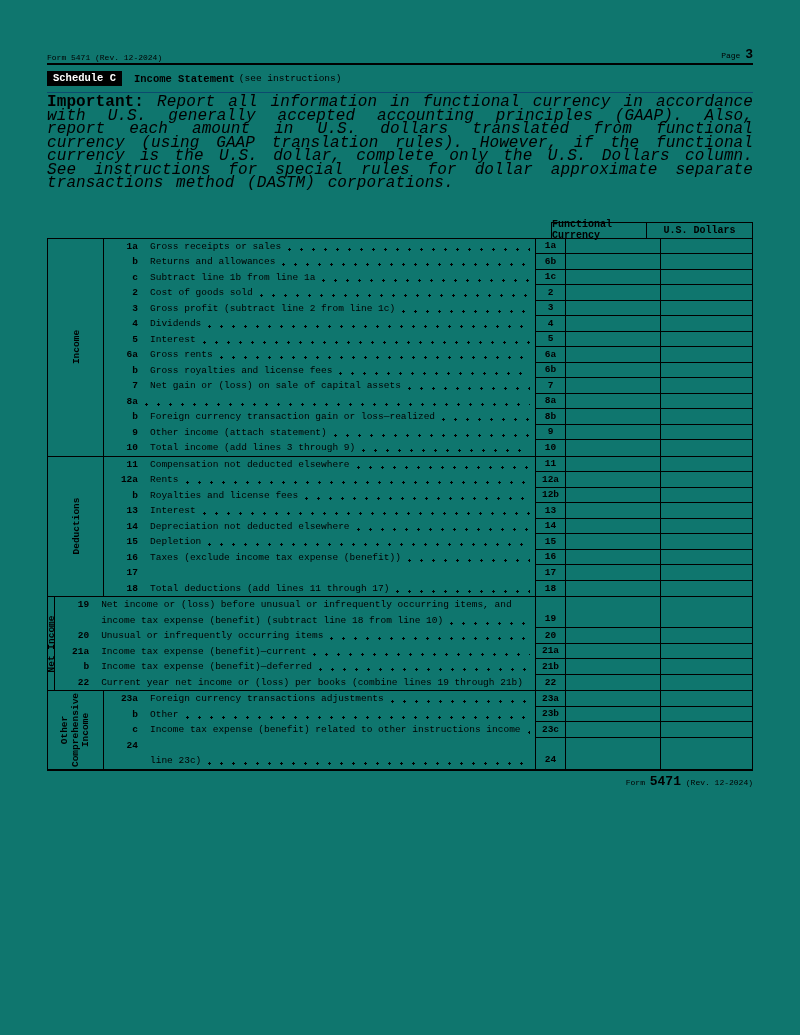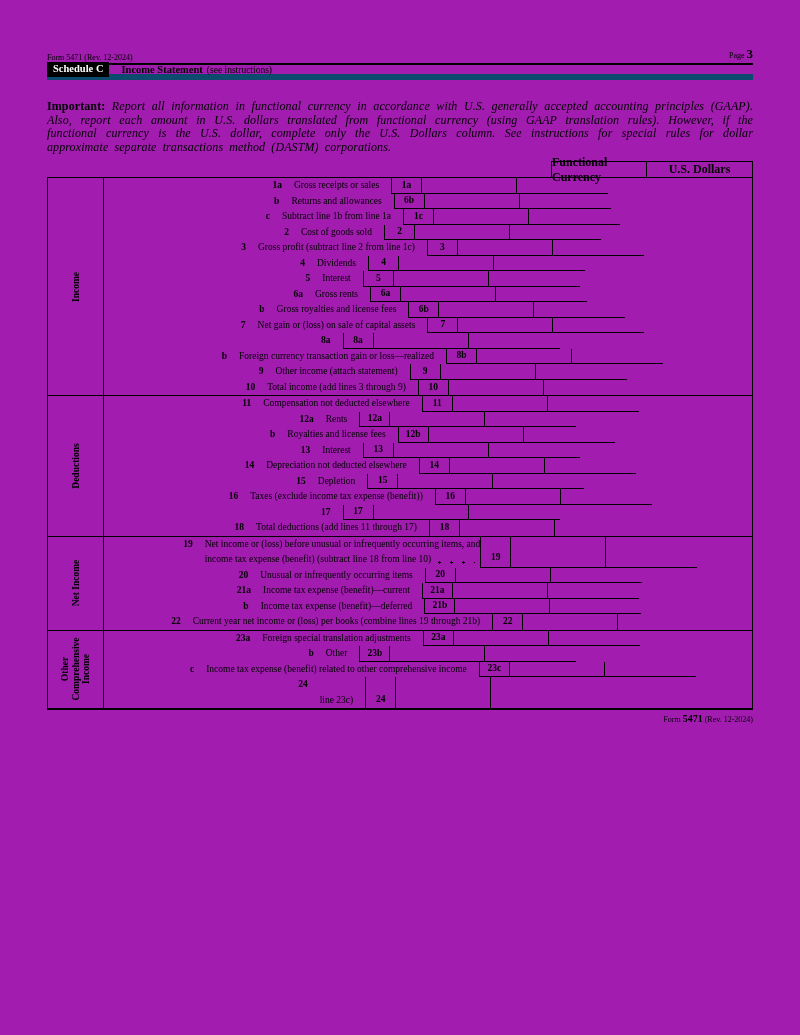--- a/index.html
+++ b/index.html
@@ -1,72 +1,72 @@
 <!DOCTYPE html>
 <html><head>
 <meta charset="utf-8">
 <title>Form 5471 Schedule C</title>
 <style>
   * { margin:0; padding:0; box-sizing:border-box; }
   html,body { background:#e8e8e8; }
   .page {
-    width:800px; height:1035px; background:#a21caf; margin:0 auto;
-    font-family:Liberation Serif, serif; color:#000;
+    width:800px; height:1035px; background:#0f766e; margin:0 auto;
+    font-family:Liberation Mono, monospace; color:#000;
     position:relative;
   }
   .content { position:absolute; left:47px; top:48px; width:706px; }
 
   
   .topline { display:flex; justify-content:space-between; align-items:flex-end; height:14px; }
   .form-id { font-size:8px; }
   .page-num { font-size:8px; }
   .page-num b { font-size:13px; font-weight:bold; }
 
   
   .schedbar {
-    margin-top:1px; border-top:2px solid #000; border-bottom:6px solid #0c4a6e;
-    height:17px; display:flex; align-items:center;
+    margin-top:1px; border-top:2px solid #000; border-bottom:1px solid #0c4a6e;
+    height:30px; display:flex; align-items:center;
   }
   .schedbox {
     background:#000; color:#fff; font-weight:bold; font-size:10.5px;
     padding:1px 6px 2px 6px; margin-right:12px; line-height:12px;
   }
   .schedtitle { font-weight:bold; font-size:10.5px; }
   .schednote { font-size:9.5px; margin-left:4px; }
 
   
   .important {
-    margin-top:20px; font-style:italic; font-size:12px; line-height:13.5px;
+    margin-top:3px; font-style:italic; font-size:16px; line-height:13.5px;
     text-align:justify; word-spacing:3px; letter-spacing:0.1px;
   }
   .important .lead { font-weight:bold; font-style:normal; }
 
   
   .tablewrap { margin-top:7px; }
   .headrow { display:flex; justify-content:flex-end; }
   .headbox {
     height:16px; border:1px solid #000; border-bottom:none;
     display:flex; align-items:center; justify-content:center;
-    font-weight:bold; font-size:12px;
+    font-weight:bold; font-size:10px;margin-top:24px;
   }
   .fc-head { width:95px; border-right:none; }
   .usd-head { width:107px; }
 
   
   .table { border:1px solid #000; border-bottom:2.5px solid #000; }
   .section { display:flex; border-bottom:1px solid #000; }
   .table .section:last-child { border-bottom:none; }
   .side { width:56px; border-right:1px solid #000; position:relative; }
   .sidetext {
     position:absolute; top:50%; left:50%;
     transform:translate(-50%,-50%) rotate(-90deg);
     font-weight:bold; font-size:9.5px; white-space:nowrap; text-align:center;
   }
   .sec3 .sidetext { white-space:normal; width:80px; line-height:10.5px; }
-  .rows { flex:1; display:flex; flex-direction:column;align-items:center; }
+  .rows { flex:1; display:flex; flex-direction:column; }
   .row { display:flex; height:15.5px; font-size:9.5px; line-height:15.5px; }
   .row.two { height:31px; }
   .desc { flex:1; display:flex; overflow:hidden; padding-left:2px; }
   .row.two .desc { flex-direction:column; }
   .line { display:flex; height:15.5px; }
   .num { width:32px; text-align:right; font-weight:bold; flex:none; }
   .txt { margin-left:12px; white-space:nowrap; }
   .leader {
     flex:1; min-width:0; margin-left:7px; margin-right:5px;
     background-image:radial-gradient(circle at 1.5px 1.5px,#000 1.1px,transparent 1.4px);
@@ -79,21 +79,21 @@
     font-weight:bold; text-align:center; flex:none;
     display:flex; align-items:center; justify-content:center;
   }
   .row.two .code { align-items:flex-end; padding-bottom:1px; }
   .fc  { width:95px; border-left:1px solid #000; border-bottom:1px solid #000; flex:none; }
   .usd { width:92px; border-left:1px solid #000; border-bottom:1px solid #000; flex:none; }
   .row.last .code, .row.last .fc, .row.last .usd { border-bottom:none; }
 
   
   .footer { margin-top:3px; text-align:right; font-size:8px; }
-  .footer b { font-size:10px; font-weight:bold;text-align:center; }
+  .footer b { font-size:13px; font-weight:bold;text-align:center; }
 </style>
 </head>
 <body>
 
 <div class="page">
   <div class="content">
 
     <div class="topline">
       <span class="form-id">Form 5471 (Rev. 12-2024)</span>
       <span class="page-num"><span>Page</span> <b>3</b></span>
@@ -419,41 +419,41 @@
             </div>
         </div>
         <div class="section sec3">
           <div class="side">
               <div class="sidetext">Other Comprehensive Income</div>
             </div>
           <div class="rows">
               <div class="row">
                 <div class="desc">
                   <span class="num">23a</span>
-                  <span class="txt">Foreign special translation adjustments</span>
+                  <span class="txt">Foreign currency transactions adjustments</span>
                   <span class="leader"></span>
                 </div>
                 <div class="code">23a</div>
                 <div class="fc"></div>
                 <div class="usd"></div>
               </div>
               <div class="row">
                 <div class="desc">
                   <span class="num">b</span>
                   <span class="txt">Other</span>
                   <span class="leader"></span>
                 </div>
                 <div class="code">23b</div>
                 <div class="fc"></div>
                 <div class="usd"></div>
               </div>
               <div class="row">
                 <div class="desc">
                   <span class="num">c</span>
-                  <span class="txt">Income tax expense (benefit) related to other comprehensive income</span>
+                  <span class="txt">Income tax expense (benefit) related to other instructions income</span>
                   <span class="leader"></span>
                 </div>
                 <div class="code">23c</div>
                 <div class="fc"></div>
                 <div class="usd"></div>
               </div>
               <div class="row two last">
                 <div class="desc">
                   <div class="line">
                     <span class="num">24</span>

